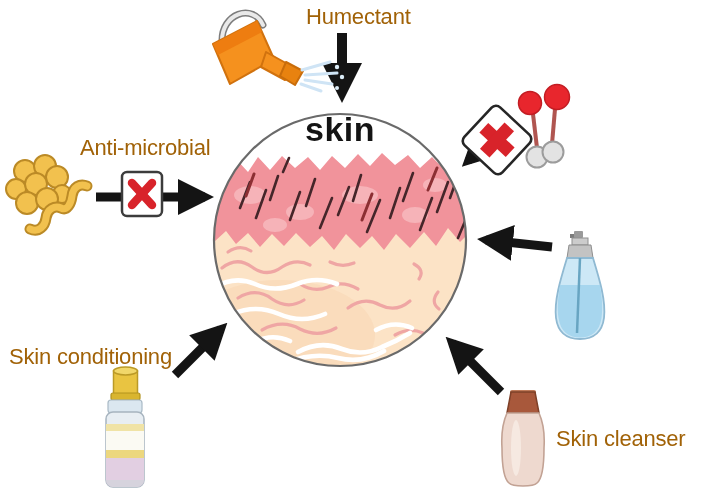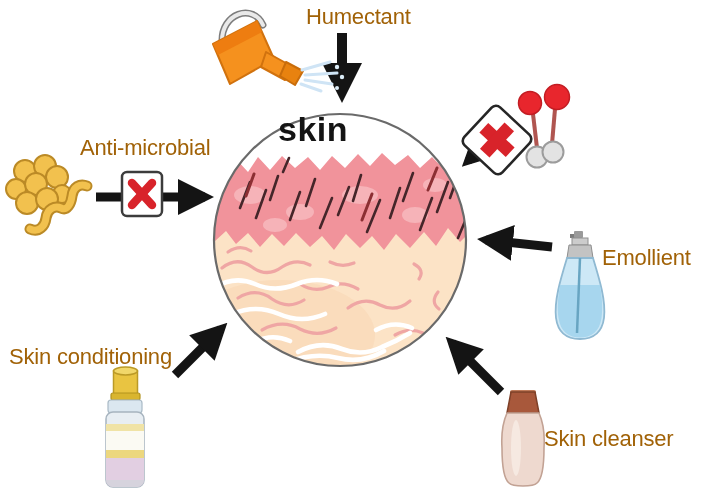--- a/index.html
+++ b/index.html
@@ -8,25 +8,25 @@
     overflow:hidden;font-family:"Liberation Sans",sans-serif;
   }
   .layer{position:absolute;left:0;top:0;}
   .label{
     position:absolute;font-weight:normal;color:#a16207;font-size:22px;
     white-space:nowrap;letter-spacing:-0.2px;
   }
   .lbl-humectant{left:306px;top:4px;}
   .lbl-protectant{left:571px;top:106px;}
   .lbl-emollient{left:602px;top:245px;}
-  .lbl-cleanser{left:544px;top:426px;}
+  .lbl-cleanser{left:556px;top:426px;}
   .lbl-conditioning{left:9px;top:336px;margin-top:8px;}
   .lbl-antimicrobial{left:80px;top:135px;text-align:center;}
   .lbl-skin{
-    position:absolute;left:278px;top:110px;width:124px;text-align:left;
+    position:absolute;left:278px;top:110px;width:124px;text-align:center;
     font-weight:bold;color:#141414;font-size:34px;letter-spacing:0.5px;
   }
 </style>
 </head>
 <body>
 
 <div class="canvas">
 
   <svg class="layer" width="720" height="494" viewBox="0 0 720 494">
     <defs>
@@ -195,17 +195,16 @@
         <rect x="106" y="431" width="38" height="19" fill="#fbfaf3"></rect>
         <rect x="106" y="450" width="38" height="8" fill="#ecd77e"></rect>
         <rect x="106" y="458" width="38" height="29" fill="#e2cfe2"></rect>
         <rect x="106" y="480" width="38" height="7" fill="#cfd6da" opacity="0.6"></rect>
       </g>
     </g>
   </svg>
 
   <div class="lbl-skin">skin</div>
   <div class="label lbl-humectant">Humectant</div>
-  <div class="label lbl-emollient">Emollient</div>
   <div class="label lbl-cleanser">Skin cleanser</div>
   <div class="label lbl-conditioning">Skin conditioning</div>
   <div class="label lbl-antimicrobial">Anti-microbial</div>
 </div>
 
 </body></html>

